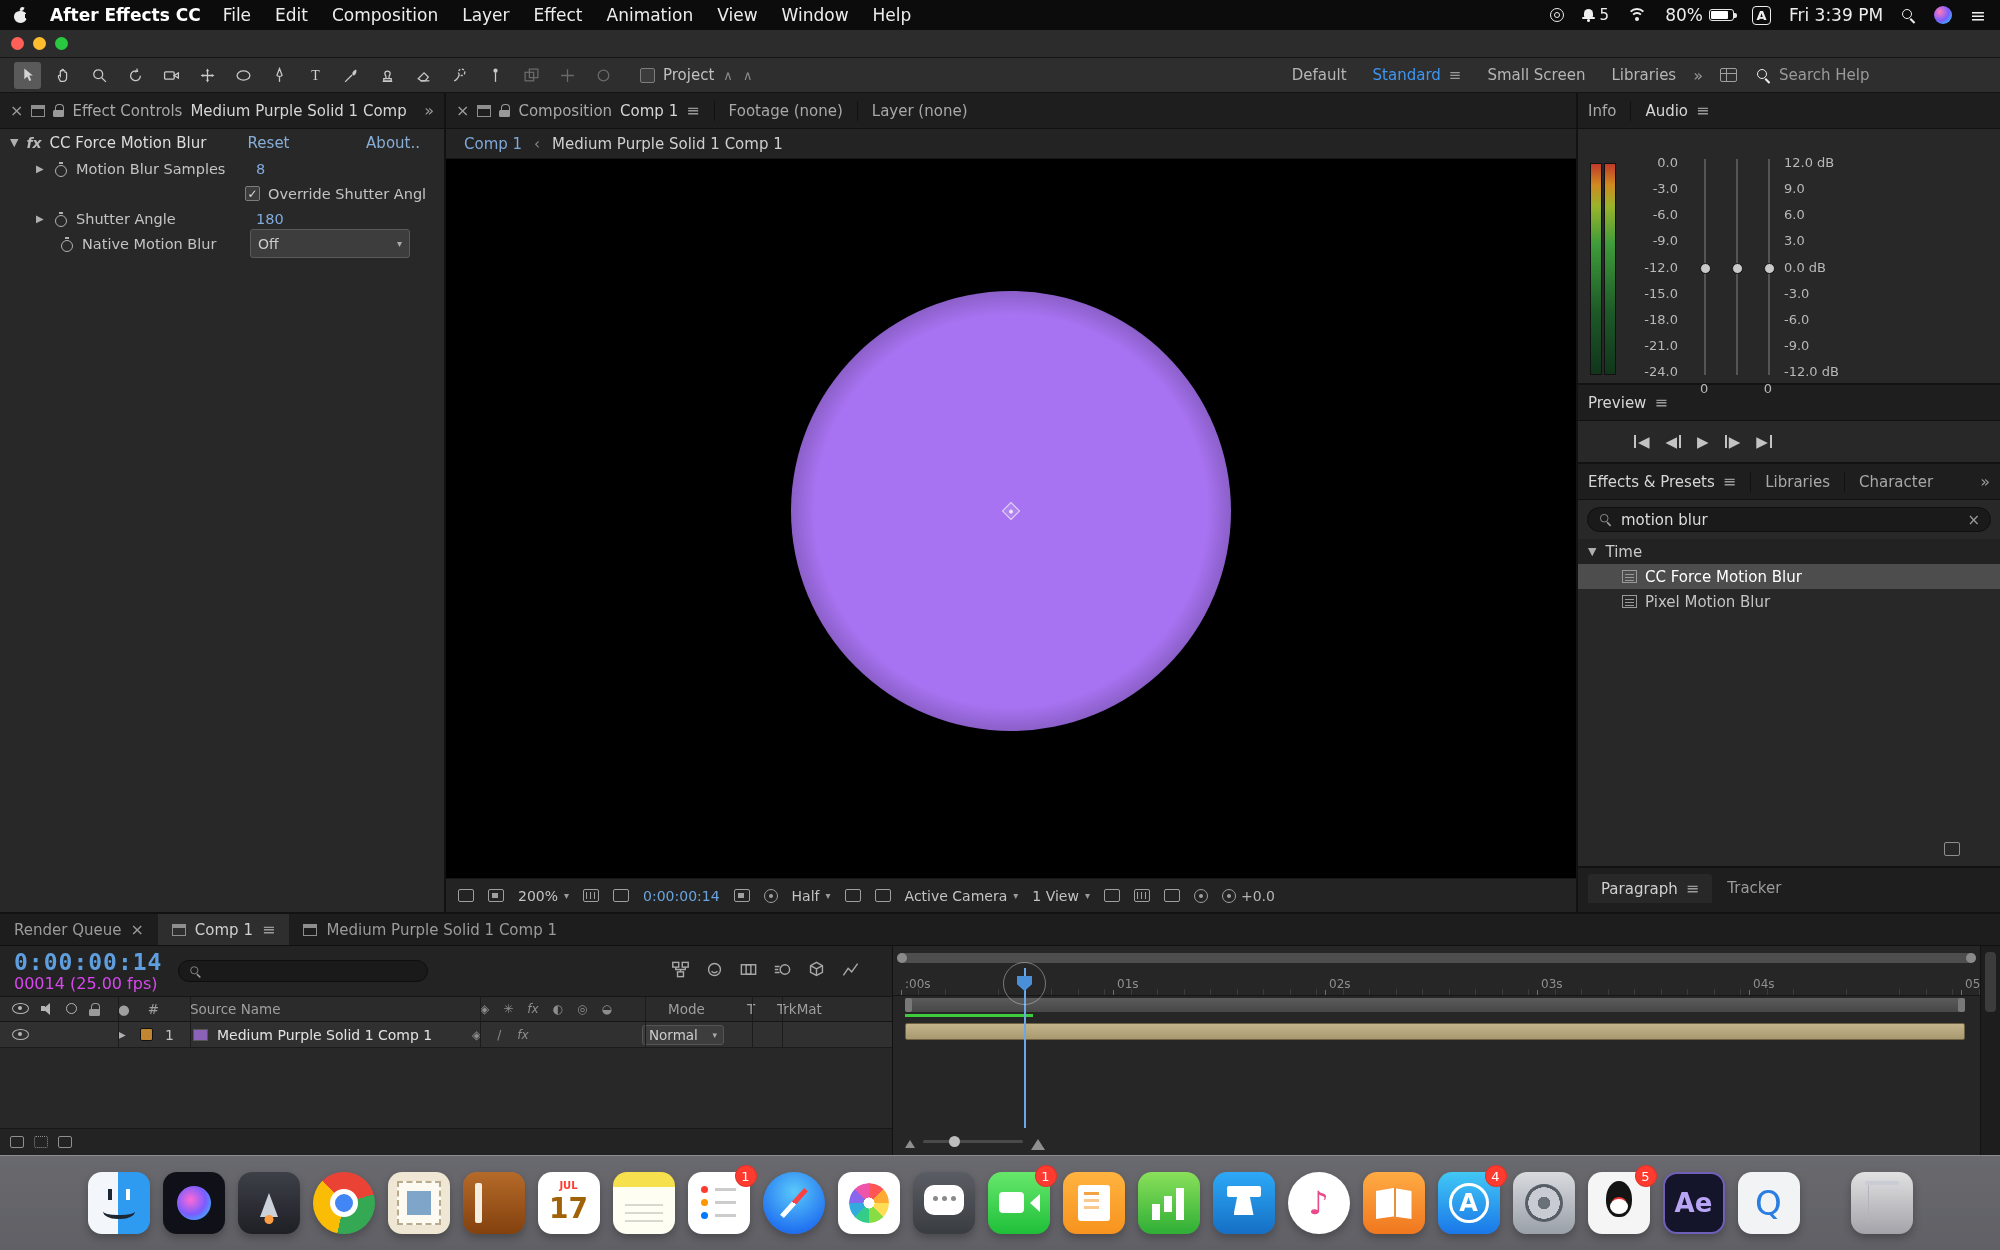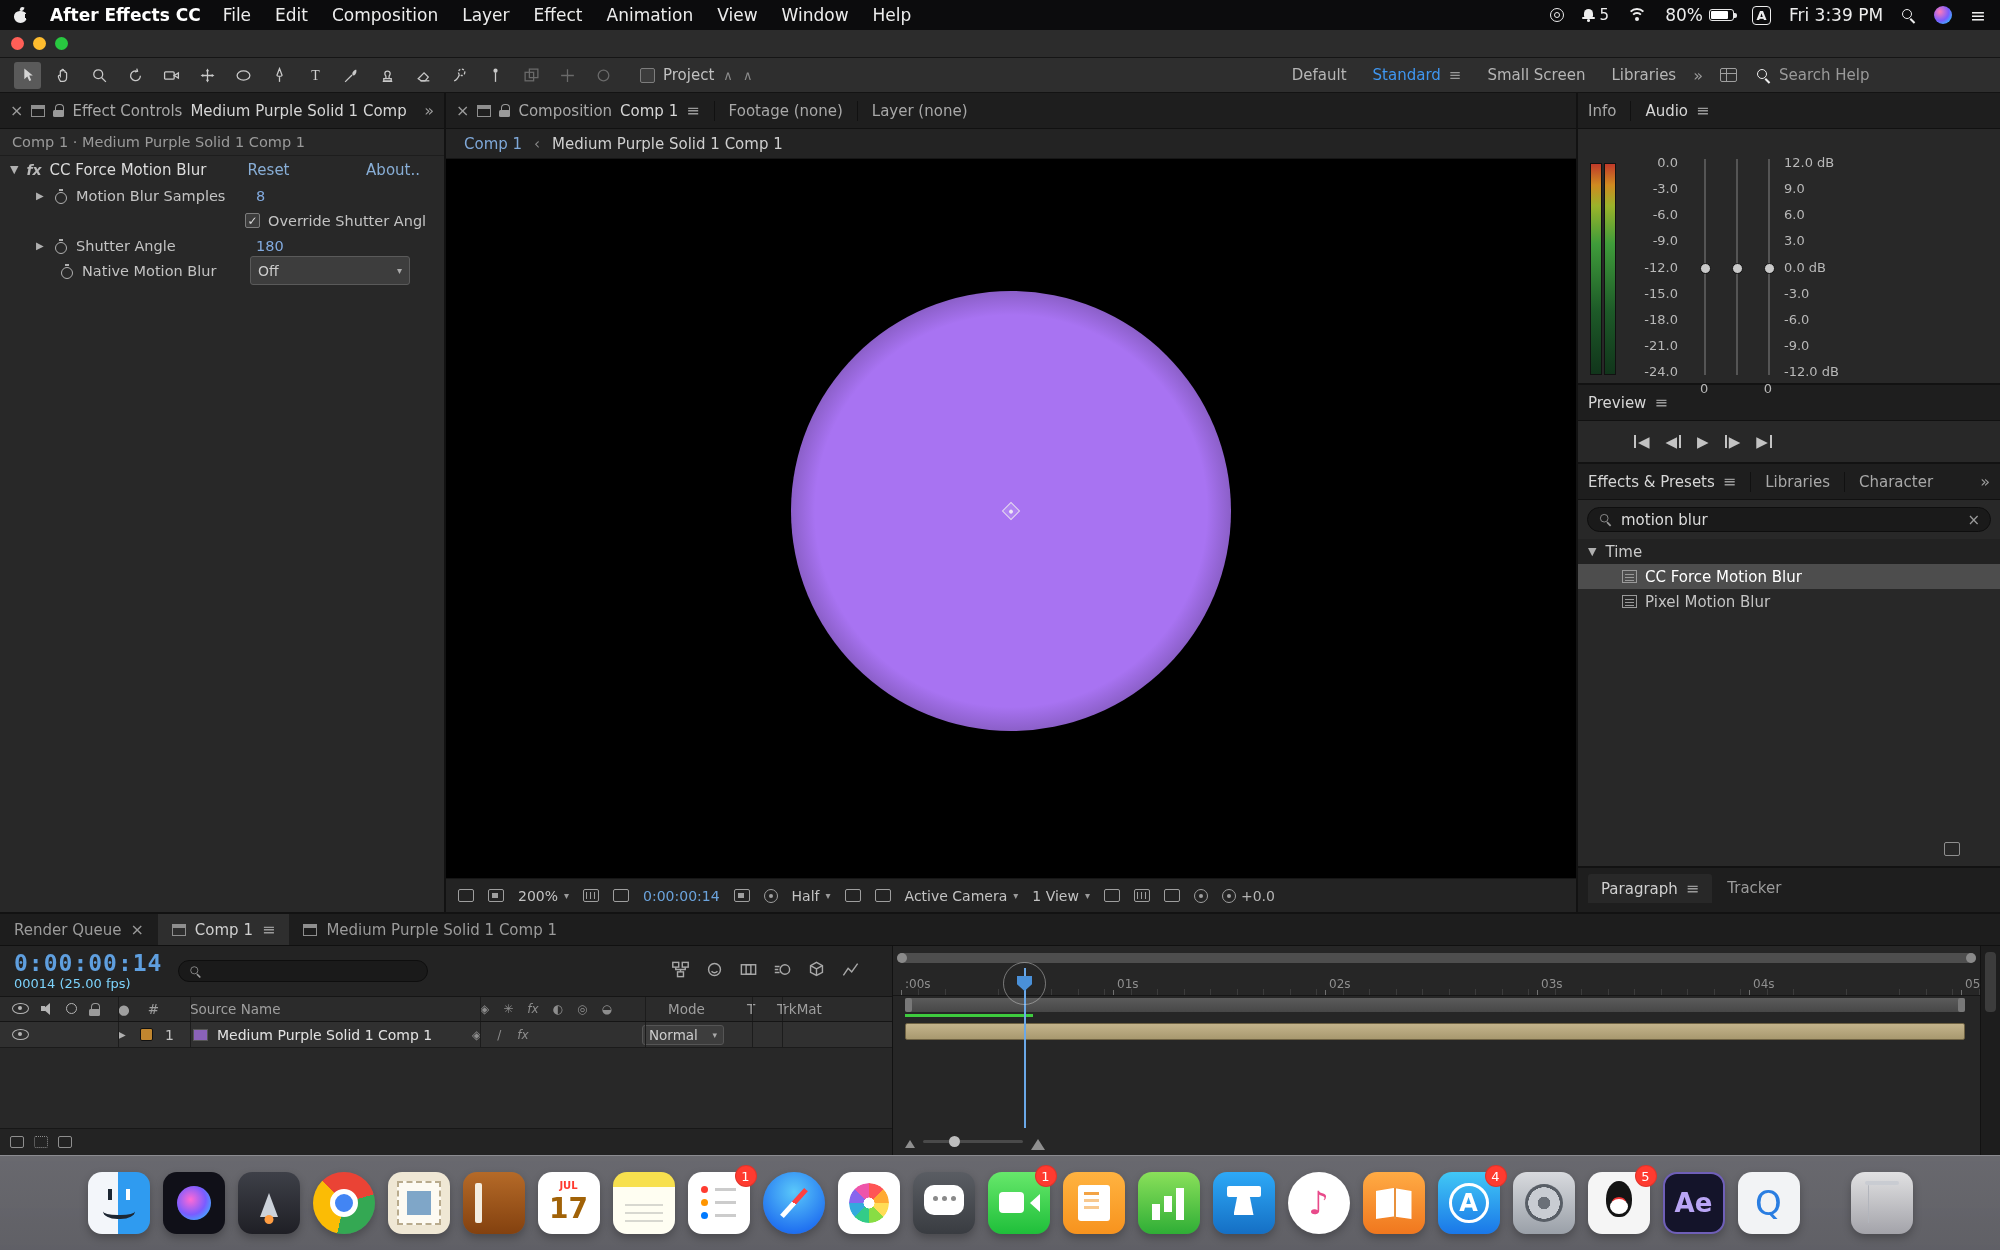--- a/index.html
+++ b/index.html
@@ -165,21 +165,21 @@
 
 .timeline{height:243px;background:#232323;border-top:2px solid #121212;display:flex;flex-direction:column}
 .tl-tabs{height:32px;background:#1d1d1d;display:flex;align-items:stretch;border-bottom:1px solid #101010}
 .tl-tab{display:flex;align-items:center;gap:9px;padding:0 14px;color:#9b9b9b;font-size:15px}
 .tl-tab.active{background:#2e2e2e;color:#d0d0d0}
 .tl-body{flex:1;display:flex;position:relative}
 .tl-left{width:893px;border-right:1px solid #121212;display:flex;flex-direction:column}
 .tl-toolbar{height:50px;display:flex;align-items:center;padding:0 14px;gap:16px}
 .tl-tc-wrap{display:flex;flex-direction:column;line-height:1.1}
 .tl-timecode{color:#5f9fdf;font-family:"DejaVu Sans Mono","Liberation Mono",monospace;font-size:23px;font-weight:bold;letter-spacing:1px}
-.tl-frameinfo{color:#7dd3fc;font-size:13px}
+.tl-frameinfo{color:#d946ef;font-size:16px}
 .tl-search{width:250px;height:22px;background:#1a1a1a;border:1px solid #0e0e0e;border-radius:11px;display:flex;align-items:center;padding:0 9px;color:#9a9a9a}
 .tl-search .mag{color:#9a9a9a;transform:scale(.8)}
 .tl-tbicons{margin-left:auto;display:flex;gap:15px;margin-right:18px}
 .tl-tbicons svg{stroke:#a8a8a8;fill:none;stroke-width:1.2}
 .tl-cols{height:26px;background:#2b2b2b;border-top:1px solid #151515;border-bottom:1px solid #151515;display:flex;align-items:center;font-size:13.5px;color:#9f9f9f;position:relative}
 .colsep{position:absolute;top:0;bottom:0;width:1px;background:#1c1c1c}
 .avicons{display:flex;gap:12px;padding-left:12px;width:118px}
 .eye{width:17px;height:11px;position:relative;display:inline-block}
 .eye::before{content:"";position:absolute;inset:0;border:1.2px solid #b5b5b5;border-radius:50%}
 .eye::after{content:"";position:absolute;left:6px;top:3px;width:4.4px;height:4.4px;background:#b5b5b5;border-radius:50%}
@@ -482,21 +482,20 @@
 
     <div class="col-left">
       <div class="tabbar">
         <span class="tb-close">×</span>
         <span class="panelicon"></span>
         <span class="lockicon"></span>
         <span class="tab-label">Effect Controls</span>
         <span class="tab-label target">Medium Purple Solid 1 Comp</span>
         <span class="tb-more">»</span>
       </div>
-      <div class="ec-context">Comp 1 · Medium Purple Solid 1 Comp 1</div>
       <div class="ec-effhead">
         <span class="twirl">▼</span>
         <span class="fxbadge">fx</span>
         <span class="eff-name">CC Force Motion Blur</span>
         <span class="link">Reset</span>
         <span class="link about">About..</span>
       </div>
       <div class="ec-row">
         <span class="twirl">▶</span>
         <span class="stopwatch"></span>

